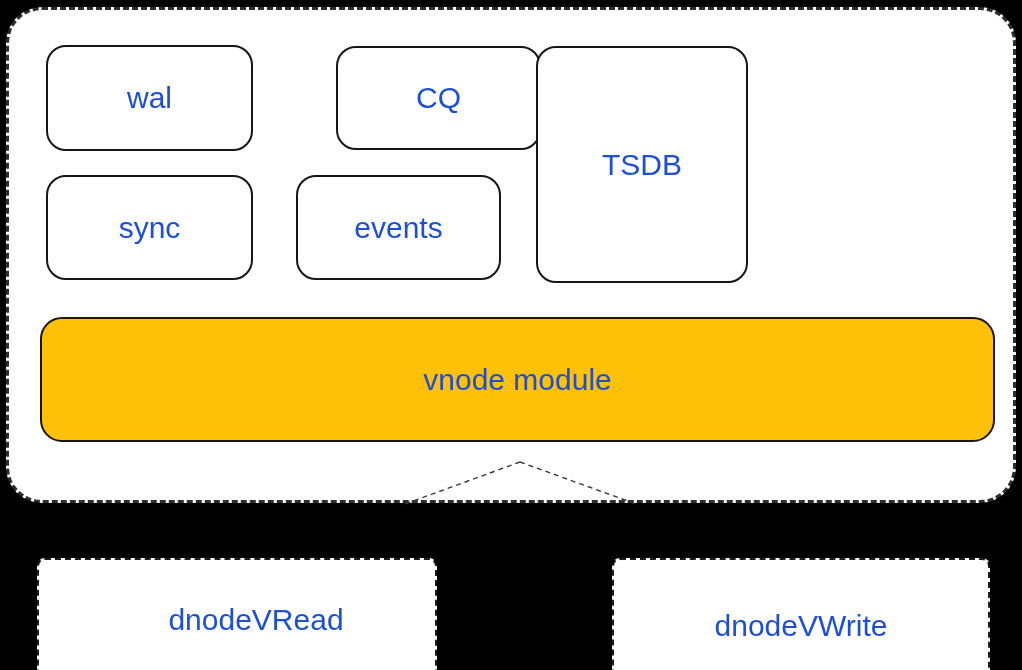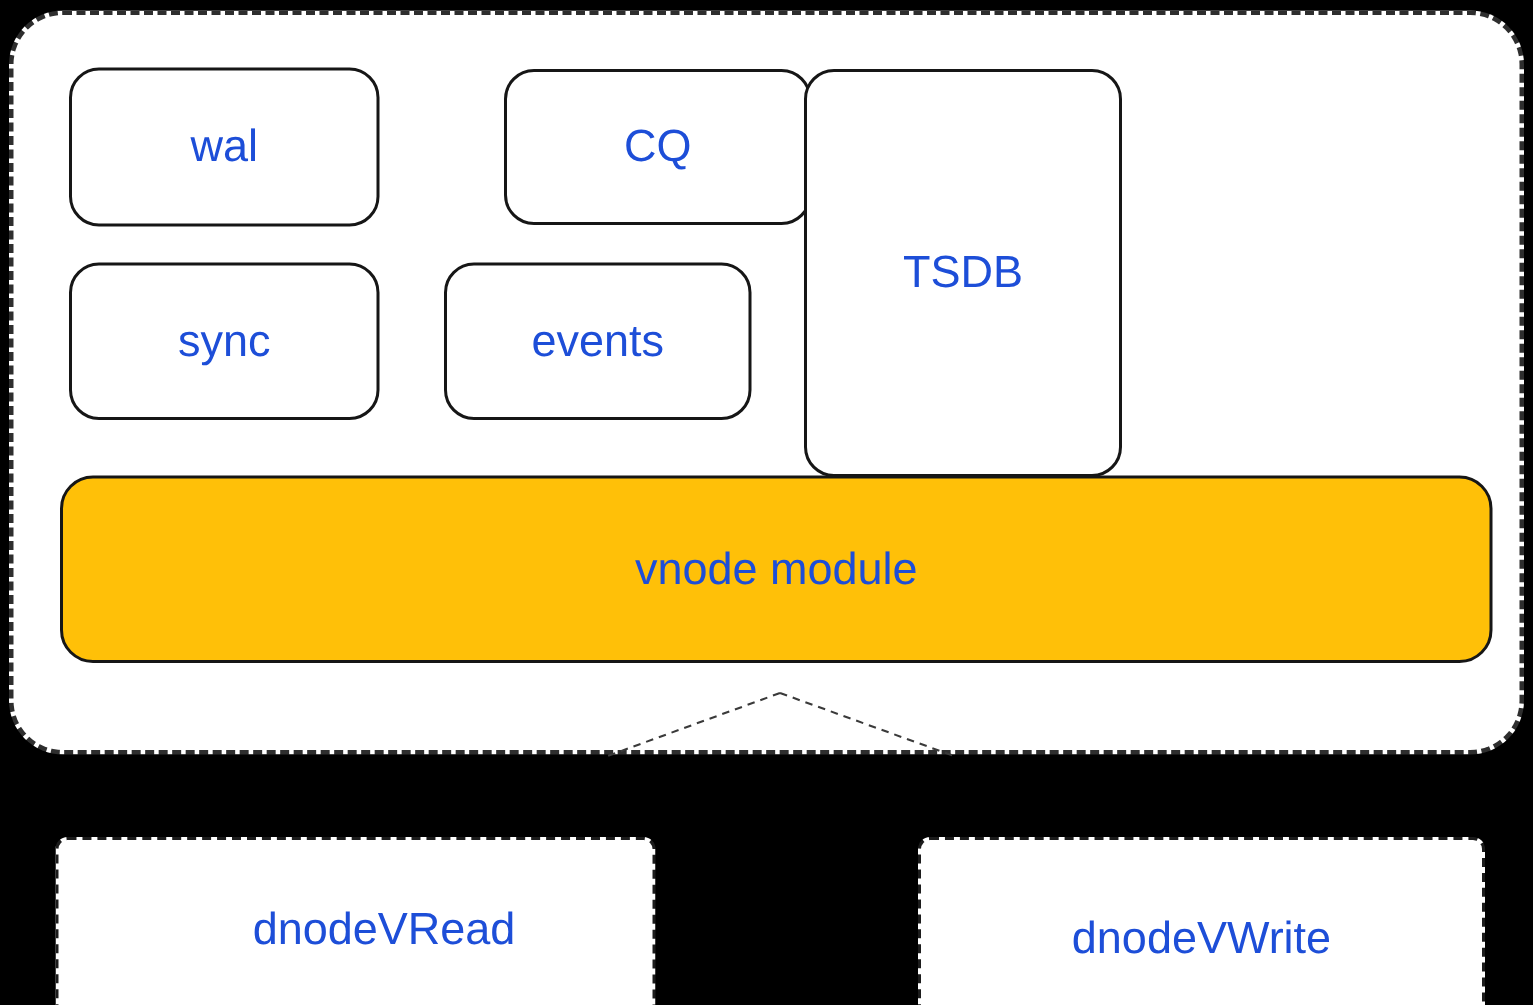--- a/index.html
+++ b/index.html
@@ -44,21 +44,21 @@
   .vnode-bar span,
   .dnode-box span {
     font-size: 30px;
     color: #1d4ed8;
     white-space: nowrap;
   }
   .box-wal    { left: 37px;  top: 35px;  width: 207px; height: 106px; }
   .box-cq     { left: 287px; top: 36px;  width: 205px; height: 104px; margin-left: 40px; }
   .box-sync   { left: 37px;  top: 165px; width: 207px; height: 105px; }
   .box-events { left: 287px; top: 165px; width: 205px; height: 105px; }
-  .box-tsdb   { left: 527px; top: 36px;  width: 212px; height: 272px; }
+  .box-tsdb   { left: 527px; top: 36px;  width: 212px; height: 237px; }
   .box-query  { left: 771px; top: 38px;  width: 213px; height: 230px; }
   
   .vnode-bar {
     position: absolute;
     left: 31px;
     top: 307px;
     width: 955px;
     height: 125px;
     box-sizing: border-box;
     border: 2px solid #161616;

